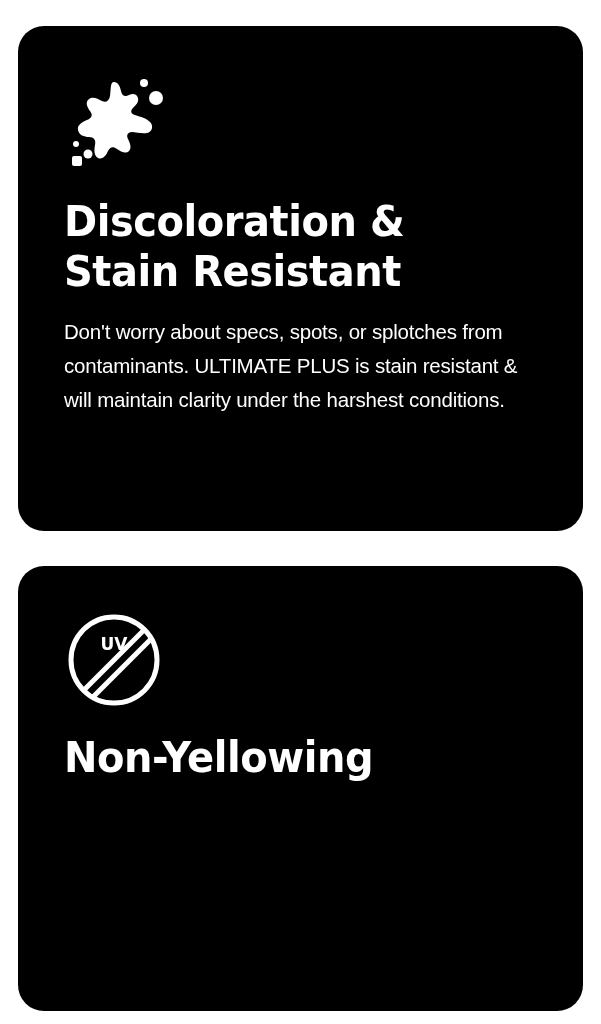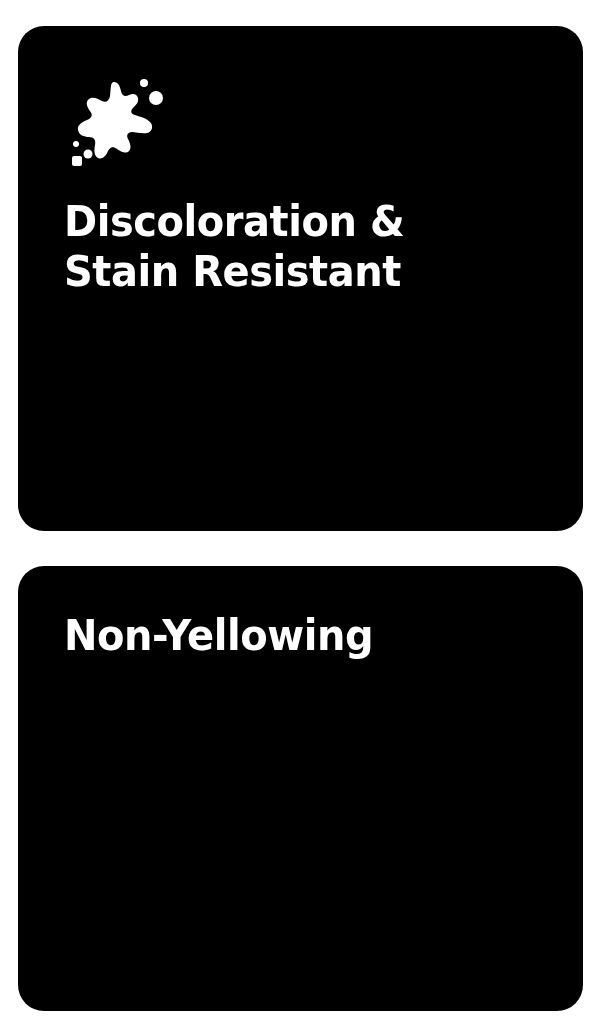--- a/index.html
+++ b/index.html
@@ -78,19 +78,28 @@
           <path d="M50 12 C54 12 56 16 57 21 C58 26 61 27 65 25 C69 23 73 24 74 28 C75 32 72 35 69 38 C66 41 67 44 71 45 C77 47 82 48 86 52 C90 56 88 62 83 63 C78 64 72 62 68 62 C64 62 62 65 64 69 C66 73 68 78 65 81 C62 84 57 82 53 79 C49 76 46 77 44 81 C42 86 38 90 34 88 C30 86 30 80 31 75 C32 70 30 67 25 67 C20 67 15 65 14 60 C13 55 18 52 23 50 C28 48 29 45 26 41 C23 37 21 32 25 29 C29 26 34 29 38 31 C42 33 45 31 46 26 C47 20 46 12 50 12 Z"></path>
           <circle cx="92" cy="28" r="7"></circle>
           <circle cx="80" cy="13" r="4"></circle>
           <circle cx="24" cy="84" r="4.5"></circle>
           <rect x="8" y="86" width="10" height="10" rx="2"></rect>
           <circle cx="12" cy="74" r="3"></circle>
         </g>
       </svg>
     </span>
     <h2 class="card-title">Discoloration &amp; Stain Resistant</h2>
+    <p class="card-body">Don't worry about specs, spots, or splotches from contaminants. ULTIMATE PLUS is stain resistant &amp; will maintain clarity under the harshest conditions.</p>
   </section>
 
   <section class="card card-2">
+    <span class="icon-wrap uv">
+      <svg width="100" height="100" viewBox="0 0 100 100" xmlns="http://www.w3.org/2000/svg">
+        <circle cx="50" cy="50" r="43" fill="none" stroke="#ffffff" stroke-width="5"></circle>
+        <text x="50" y="40" text-anchor="middle" font-family="DejaVu Sans, sans-serif" font-size="17" font-weight="bold" fill="#ffffff">UV</text>
+        <line x1="20" y1="80" x2="80" y2="20" stroke="#ffffff" stroke-width="5" stroke-linecap="round"></line>
+        <line x1="30" y1="86" x2="86" y2="30" stroke="#ffffff" stroke-width="5" stroke-linecap="round"></line>
+      </svg>
+    </span>
     <h2 class="card-title">Non-Yellowing</h2>
   </section>
 
 </div>
 
 </body></html>

